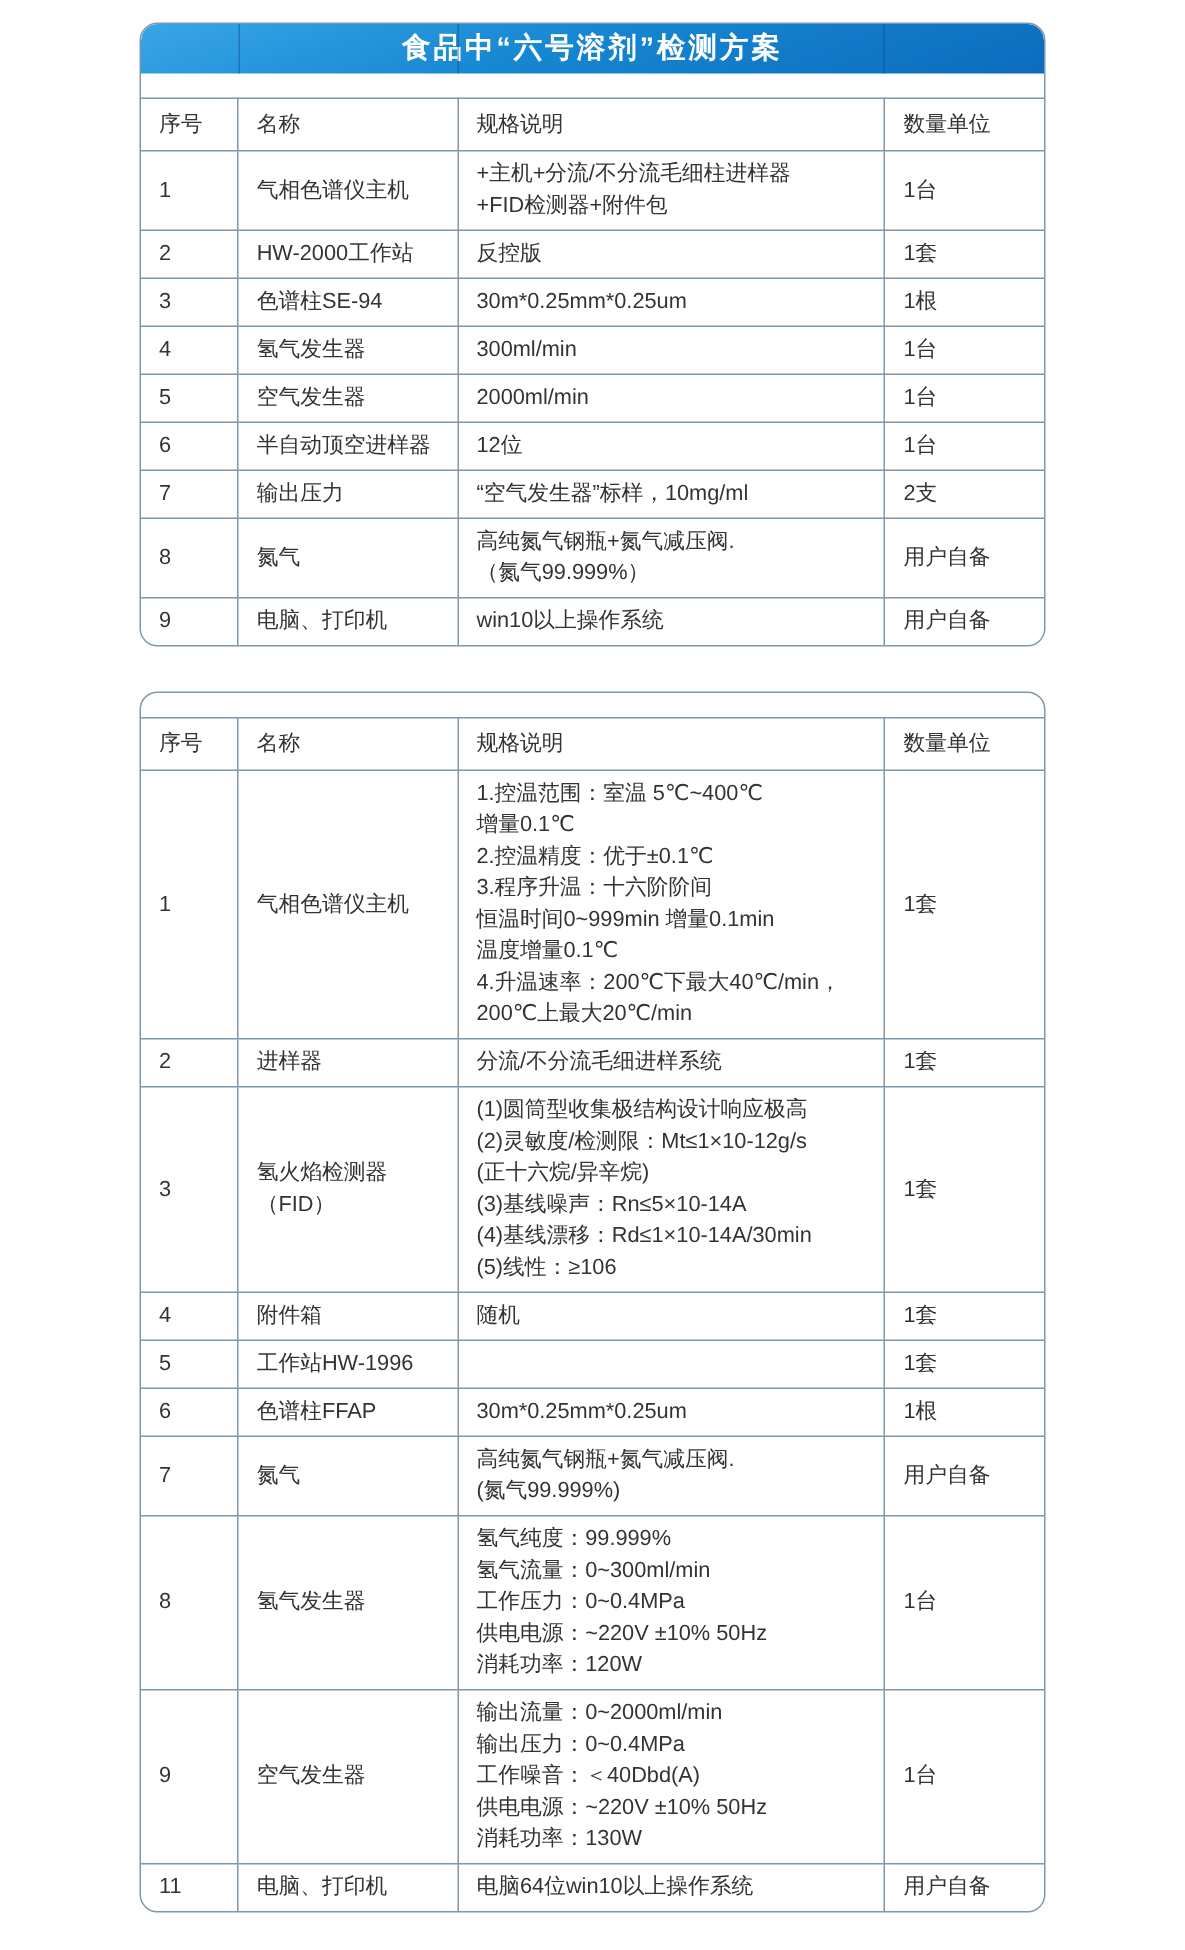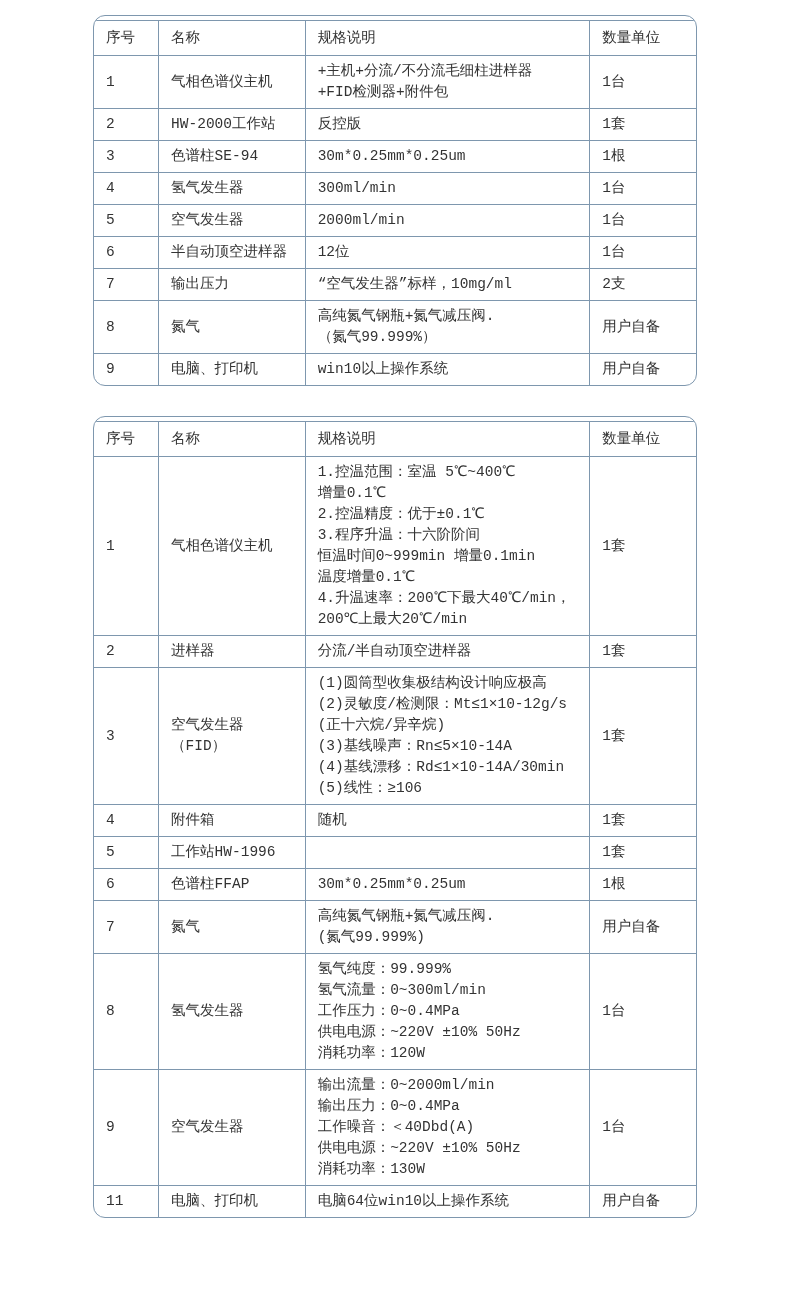--- a/index.html
+++ b/index.html
@@ -20,40 +20,123 @@
   }
   .band-title{
     color:#ffffff;font-size:19px;font-weight:bold;letter-spacing:2px;line-height:1;
   }
   .band-divider{
     position:absolute;top:0;bottom:0;width:1px;background:rgba(8,62,116,0.40);
   }
   .bd-1{left:10.8%;} .bd-2{left:35.1%;} .bd-3{left:82.3%;}
   table.tbl{
     border-collapse:collapse;table-layout:fixed;
-    width:calc(100% + 2px);margin:4px -1px -1px -1px;font-family:Liberation Mono, monospace;
+    width:calc(100% + 2px);margin:16px -1px -1px -1px;
   }
   .tbl col.c-no{width:10.8%;}
   .tbl col.c-name{width:24.3%;}
   .tbl col.c-spec{width:47.2%;}
   .tbl col.c-qty{width:17.7%;}
   .tbl th,.tbl td{
     border:1px solid #7e97ae;
     font-size:14.5px;line-height:21px;font-weight:400;
     padding:5px 10px 5px 12px;vertical-align:middle;text-align:left;
     word-break:break-word;
   }
   .tbl th{height:24px;}
   .col-no{text-align:center;padding-left:4px;padding-right:4px;}
   .col-spec{white-space:pre-line;}
 </style>
 </head>
 <body>
 
 <div class="wrap">
+
+  <section class="table-card">
+    <div class="band">
+      <span class="band-divider bd-1"></span>
+      <span class="band-divider bd-2"></span>
+      <span class="band-divider bd-3"></span>
+      <span class="band-title">食品中“六号溶剂”检测方案</span>
+    </div>
+    <table class="tbl">
+      <colgroup>
+          <col class="c-no">
+          <col class="c-name">
+          <col class="c-spec">
+          <col class="c-qty">
+        </colgroup>
+      <thead>
+        <tr>
+          <th class="col-no">序号</th>
+          <th>名称</th>
+          <th>规格说明</th>
+          <th>数量单位</th>
+        </tr>
+      </thead>
+      <tbody>
+          <tr>
+            <td class="col-no">1</td>
+            <td class="col-name">气相色谱仪主机</td>
+            <td class="col-spec">+主机+分流/不分流毛细柱进样器
++FID检测器+附件包</td>
+            <td class="col-qty">1台</td>
+          </tr>
+          <tr>
+            <td class="col-no">2</td>
+            <td class="col-name">HW-2000工作站</td>
+            <td class="col-spec">反控版</td>
+            <td class="col-qty">1套</td>
+          </tr>
+          <tr>
+            <td class="col-no">3</td>
+            <td class="col-name">色谱柱SE-94</td>
+            <td class="col-spec">30m*0.25mm*0.25um</td>
+            <td class="col-qty">1根</td>
+          </tr>
+          <tr>
+            <td class="col-no">4</td>
+            <td class="col-name">氢气发生器</td>
+            <td class="col-spec">300ml/min</td>
+            <td class="col-qty">1台</td>
+          </tr>
+          <tr>
+            <td class="col-no">5</td>
+            <td class="col-name">空气发生器</td>
+            <td class="col-spec">2000ml/min</td>
+            <td class="col-qty">1台</td>
+          </tr>
+          <tr>
+            <td class="col-no">6</td>
+            <td class="col-name">半自动顶空进样器</td>
+            <td class="col-spec">12位</td>
+            <td class="col-qty">1台</td>
+          </tr>
+          <tr>
+            <td class="col-no">7</td>
+            <td class="col-name">输出压力</td>
+            <td class="col-spec">“空气发生器”标样，10mg/ml</td>
+            <td class="col-qty">2支</td>
+          </tr>
+          <tr>
+            <td class="col-no">8</td>
+            <td class="col-name">氮气</td>
+            <td class="col-spec">高纯氮气钢瓶+氮气减压阀.
+（氮气99.999%）</td>
+            <td class="col-qty">用户自备</td>
+          </tr>
+          <tr>
+            <td class="col-no">9</td>
+            <td class="col-name">电脑、打印机</td>
+            <td class="col-spec">win10以上操作系统</td>
+            <td class="col-qty">用户自备</td>
+          </tr>
+        </tbody>
+    </table>
+  </section>
 
   <section class="table-card">
     <table class="tbl">
       <colgroup>
           <col class="c-no">
           <col class="c-name">
           <col class="c-spec">
           <col class="c-qty">
         </colgroup>
       <thead>
@@ -61,116 +144,39 @@
           <th class="col-no">序号</th>
           <th>名称</th>
           <th>规格说明</th>
           <th>数量单位</th>
         </tr>
       </thead>
       <tbody>
           <tr>
             <td class="col-no">1</td>
             <td class="col-name">气相色谱仪主机</td>
-            <td class="col-spec">+主机+分流/不分流毛细柱进样器
-+FID检测器+附件包</td>
-            <td class="col-qty">1台</td>
-          </tr>
-          <tr>
-            <td class="col-no">2</td>
-            <td class="col-name">HW-2000工作站</td>
-            <td class="col-spec">反控版</td>
-            <td class="col-qty">1套</td>
-          </tr>
-          <tr>
-            <td class="col-no">3</td>
-            <td class="col-name">色谱柱SE-94</td>
-            <td class="col-spec">30m*0.25mm*0.25um</td>
-            <td class="col-qty">1根</td>
-          </tr>
-          <tr>
-            <td class="col-no">4</td>
-            <td class="col-name">氢气发生器</td>
-            <td class="col-spec">300ml/min</td>
-            <td class="col-qty">1台</td>
-          </tr>
-          <tr>
-            <td class="col-no">5</td>
-            <td class="col-name">空气发生器</td>
-            <td class="col-spec">2000ml/min</td>
-            <td class="col-qty">1台</td>
-          </tr>
-          <tr>
-            <td class="col-no">6</td>
-            <td class="col-name">半自动顶空进样器</td>
-            <td class="col-spec">12位</td>
-            <td class="col-qty">1台</td>
-          </tr>
-          <tr>
-            <td class="col-no">7</td>
-            <td class="col-name">输出压力</td>
-            <td class="col-spec">“空气发生器”标样，10mg/ml</td>
-            <td class="col-qty">2支</td>
-          </tr>
-          <tr>
-            <td class="col-no">8</td>
-            <td class="col-name">氮气</td>
-            <td class="col-spec">高纯氮气钢瓶+氮气减压阀.
-（氮气99.999%）</td>
-            <td class="col-qty">用户自备</td>
-          </tr>
-          <tr>
-            <td class="col-no">9</td>
-            <td class="col-name">电脑、打印机</td>
-            <td class="col-spec">win10以上操作系统</td>
-            <td class="col-qty">用户自备</td>
-          </tr>
-        </tbody>
-    </table>
-  </section>
-
-  <section class="table-card">
-    <table class="tbl">
-      <colgroup>
-          <col class="c-no">
-          <col class="c-name">
-          <col class="c-spec">
-          <col class="c-qty">
-        </colgroup>
-      <thead>
-        <tr>
-          <th class="col-no">序号</th>
-          <th>名称</th>
-          <th>规格说明</th>
-          <th>数量单位</th>
-        </tr>
-      </thead>
-      <tbody>
-          <tr>
-            <td class="col-no">1</td>
-            <td class="col-name">气相色谱仪主机</td>
             <td class="col-spec">1.控温范围：室温 5℃~400℃
 增量0.1℃
 2.控温精度：优于±0.1℃
 3.程序升温：十六阶阶间
 恒温时间0~999min 增量0.1min
 温度增量0.1℃
 4.升温速率：200℃下最大40℃/min，
 200℃上最大20℃/min</td>
             <td class="col-qty">1套</td>
           </tr>
           <tr>
             <td class="col-no">2</td>
             <td class="col-name">进样器</td>
-            <td class="col-spec">分流/半自动顶空进样器</td>
+            <td class="col-spec">分流/不分流毛细进样系统</td>
             <td class="col-qty">1套</td>
           </tr>
           <tr>
             <td class="col-no">3</td>
-            <td class="col-name">空气发生器（FID）</td>
+            <td class="col-name">氢火焰检测器（FID）</td>
             <td class="col-spec">(1)圆筒型收集极结构设计响应极高
 (2)灵敏度/检测限：Mt≤1×10-12g/s
 (正十六烷/异辛烷)
 (3)基线噪声：Rn≤5×10-14A
 (4)基线漂移：Rd≤1×10-14A/30min
 (5)线性：≥106</td>
             <td class="col-qty">1套</td>
           </tr>
           <tr>
             <td class="col-no">4</td>

